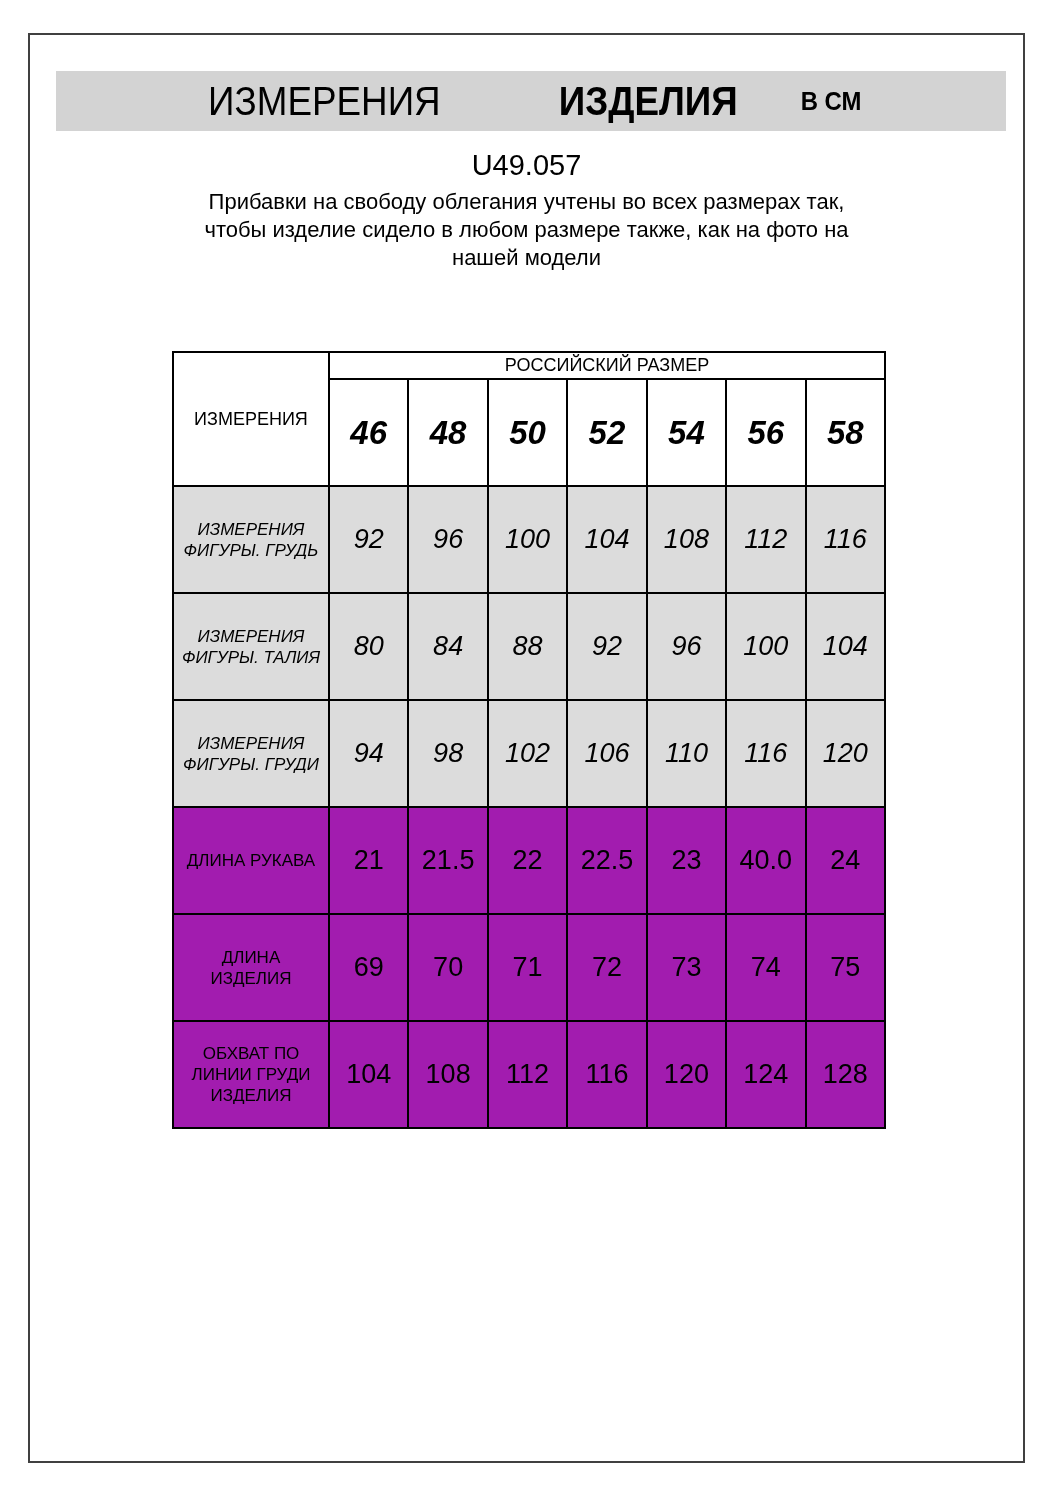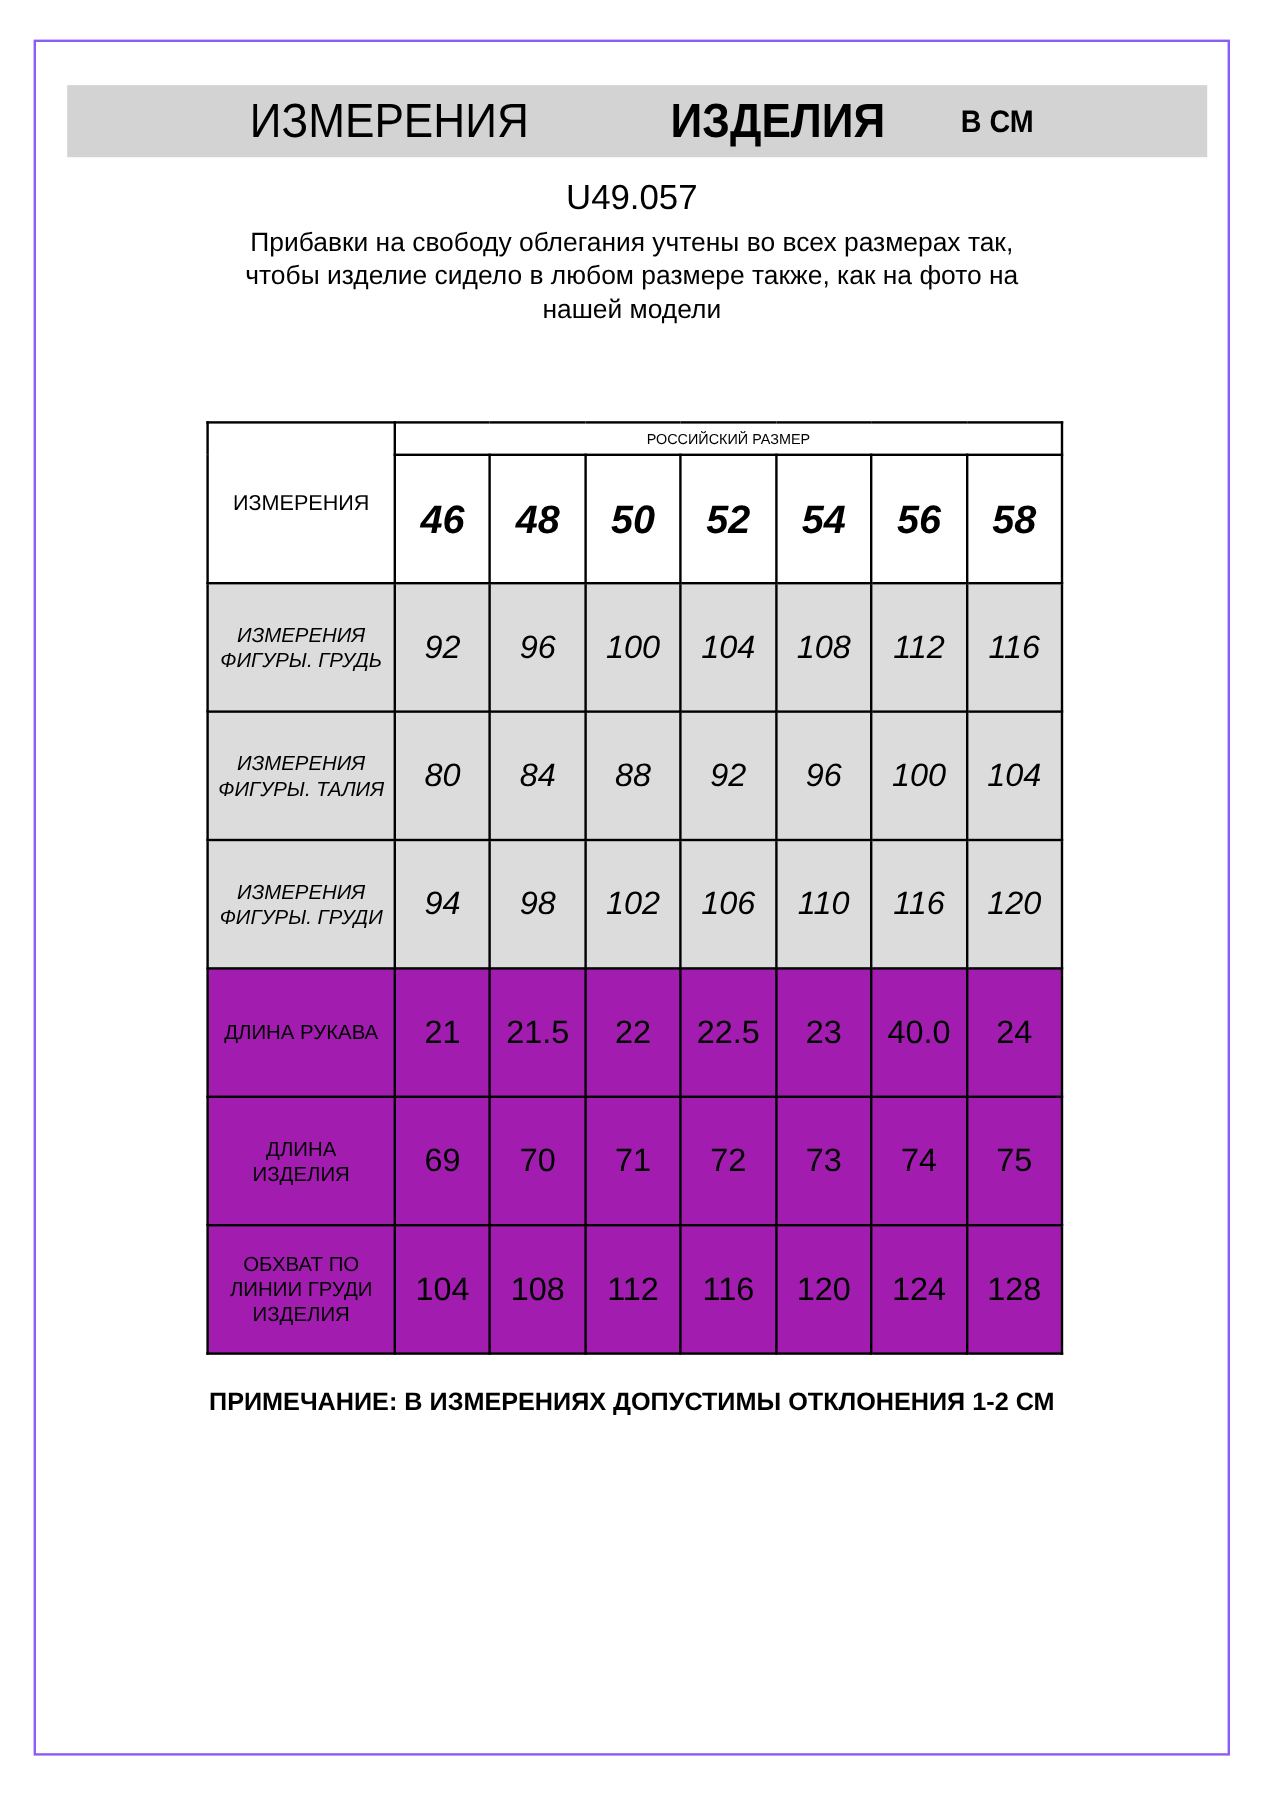--- a/index.html
+++ b/index.html
@@ -15,21 +15,21 @@
     height: 1500px;
     background: #ffffff;
     overflow: hidden;
   }
   .frame {
     position: absolute;
     left: 28px;
     top: 33px;
     width: 993px;
     height: 1426px;
-    border: 2px solid #8b5cf6;
+    border: 2px solid #404040;
     background: #ffffff;
   }
   .title-bar {
     position: absolute;
     left: 26px;
     top: 36px;
     width: 950px;
     height: 60px;
     background: #d3d3d3;
     display: flex;
@@ -87,21 +87,21 @@
     padding: 0 6px;
     text-align: center;
     vertical-align: middle;
   }
   .corner-cell {
     font-size: 18px;
     font-weight: 400;
   }
   .group-cell {
     height: 25px;
-    font-size: 12px;
+    font-size: 18px;
     font-weight: 400;
     margin-top: 40px;
   }
   .size-cell {
     height: 105px;
     font-size: 33px;
     font-weight: 700;
     font-style: italic;
   }
   .row-label {
@@ -222,16 +222,15 @@
             <td class="value-cell">108</td>
             <td class="value-cell">112</td>
             <td class="value-cell">116</td>
             <td class="value-cell">120</td>
             <td class="value-cell">124</td>
             <td class="value-cell">128</td>
           </tr>
         </tbody>
     </table>
 
-    <div class="note">ПРИМЕЧАНИЕ: В ИЗМЕРЕНИЯХ ДОПУСТИМЫ ОТКЛОНЕНИЯ 1-2 СМ</div>
 
   </div>
 </div>
 
 </body></html>

